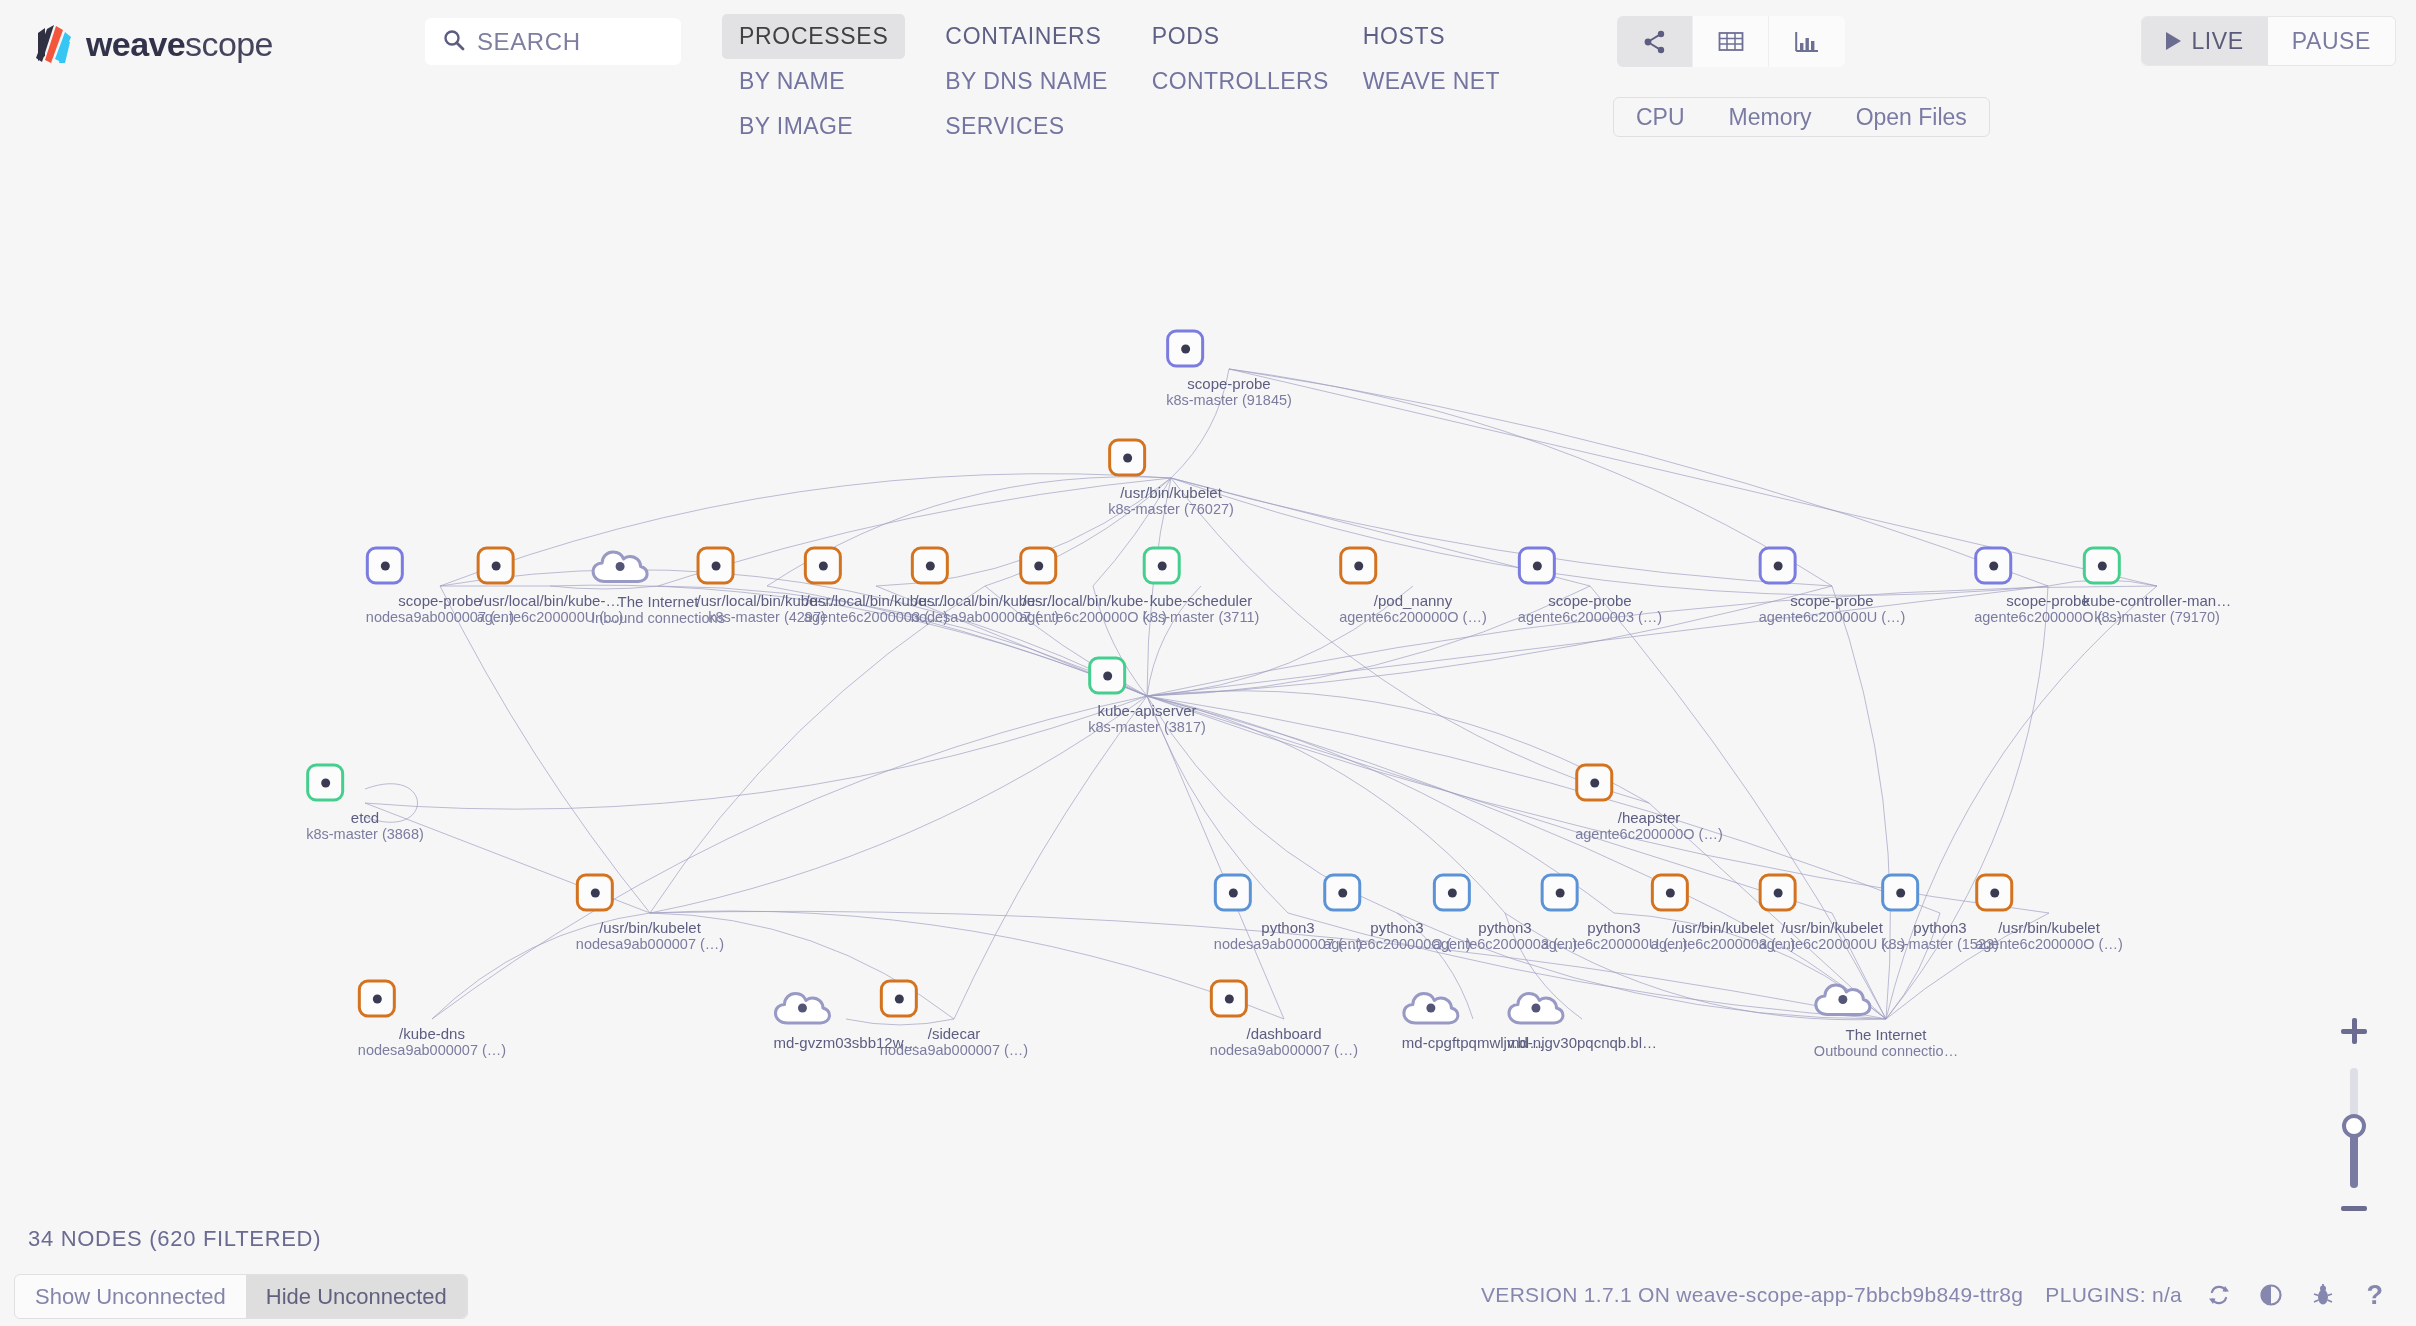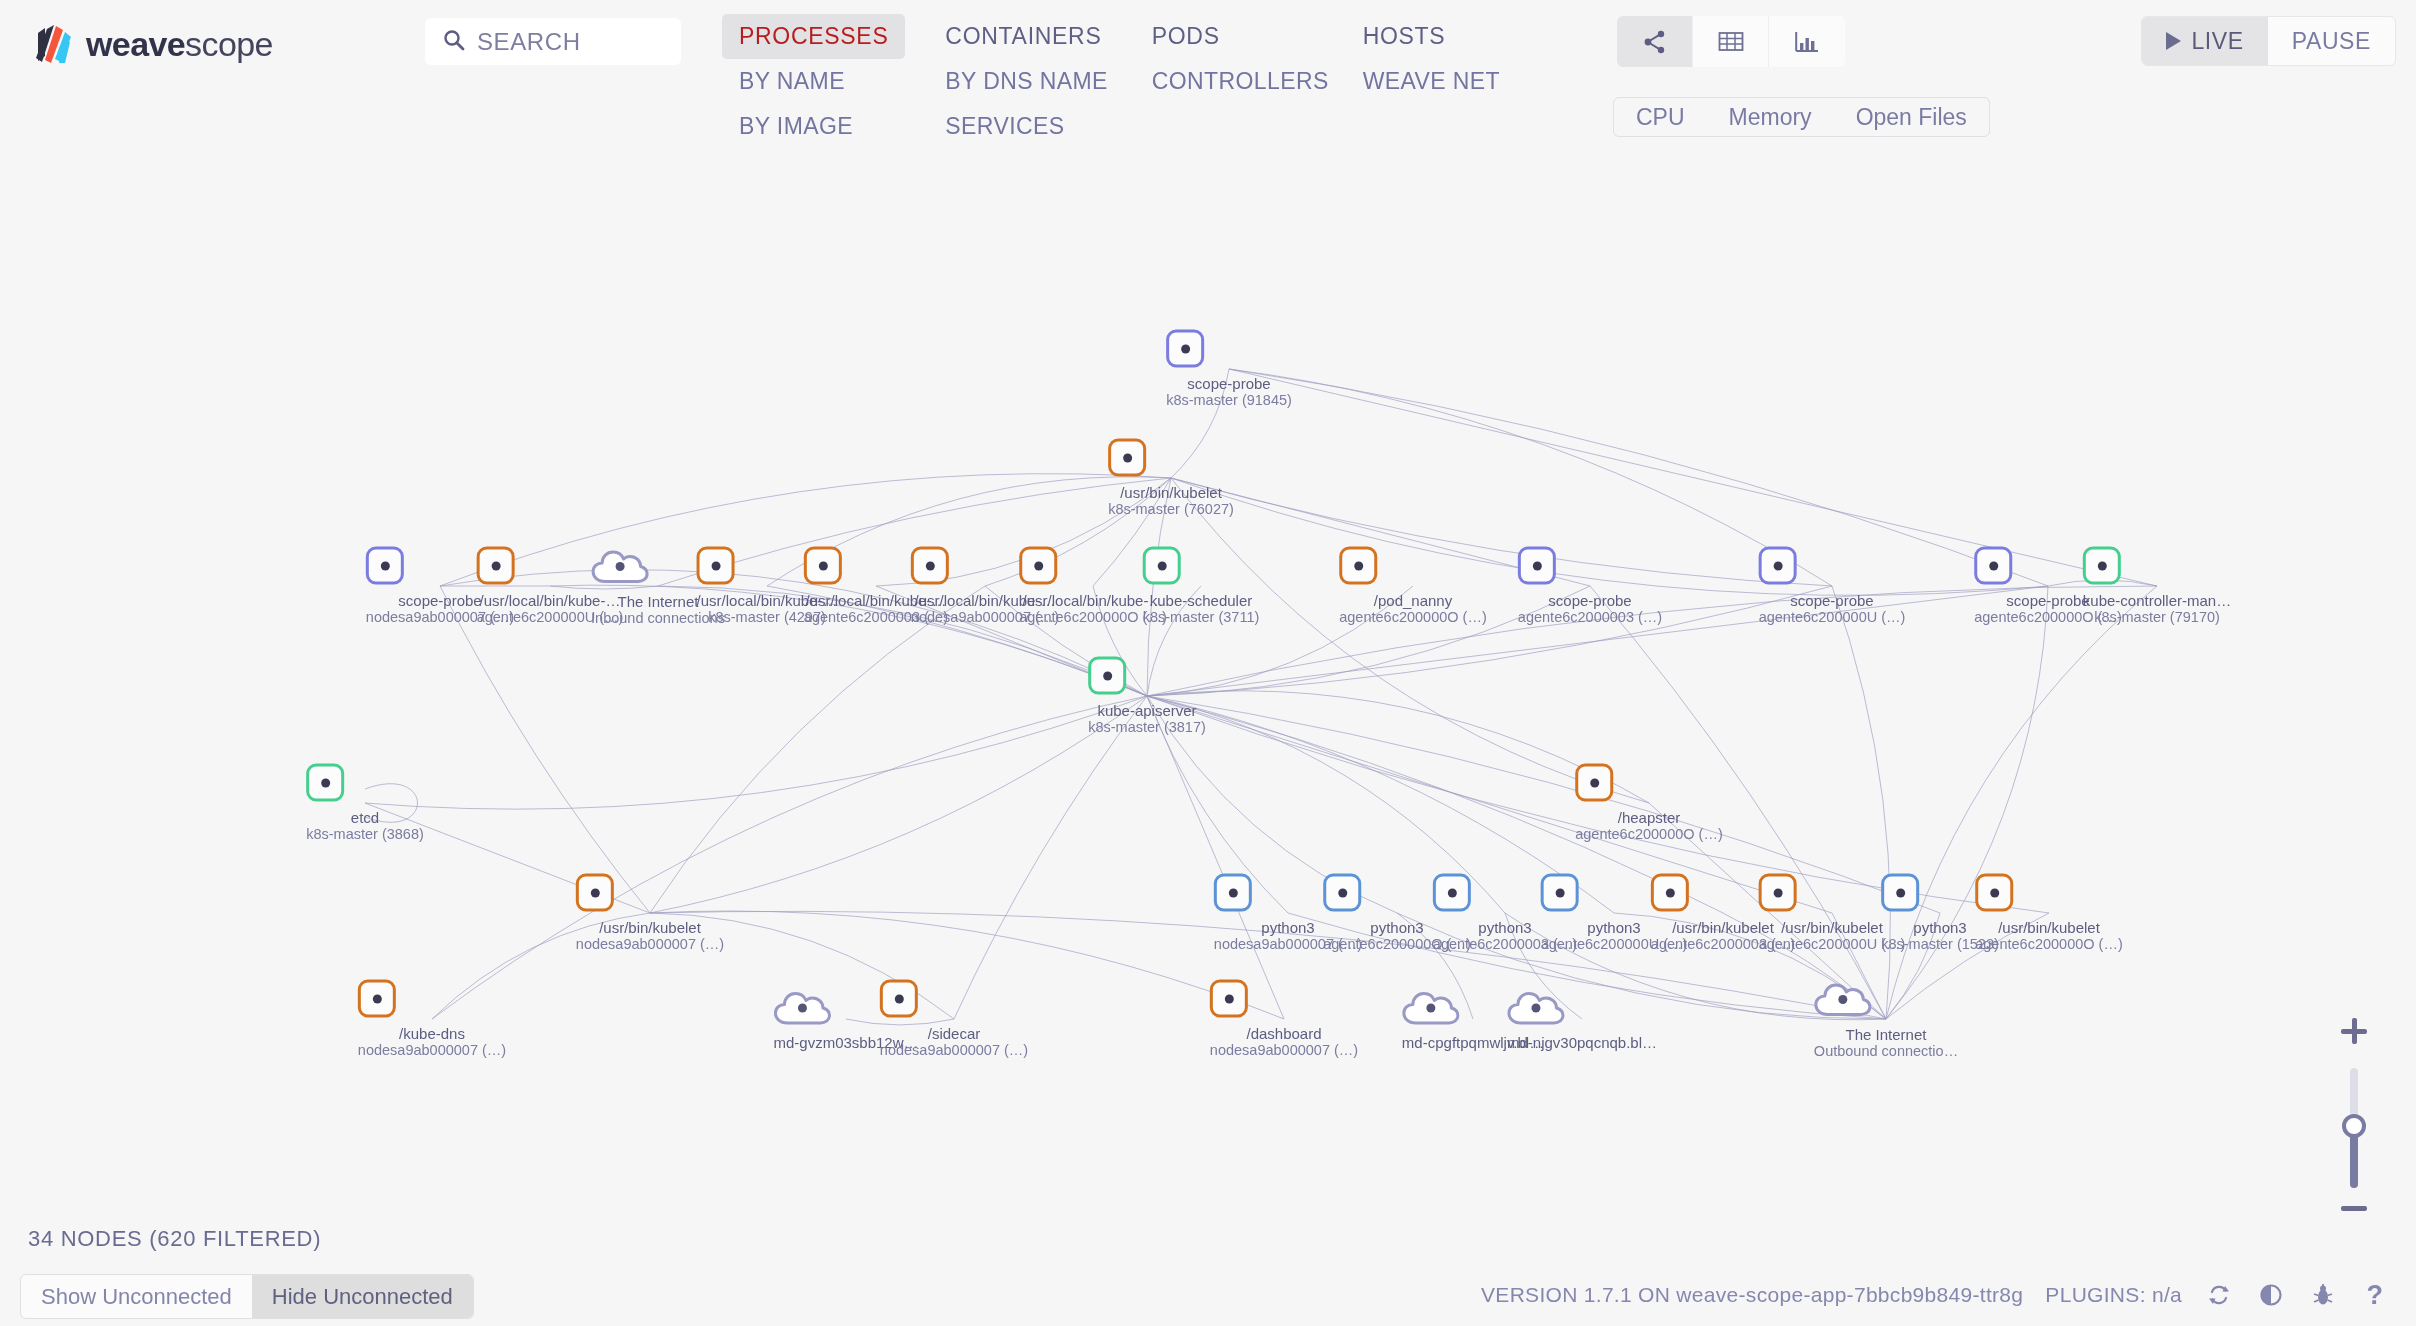--- a/index.html
+++ b/index.html
@@ -31,21 +31,21 @@
   .search-box .q { color: #5c5d80; font-size: 21px; font-weight: 700; line-height: 1; }
   .search-box .ph { color: #7e7fa0; font-size: 24px; letter-spacing: 0.6px; }
 
   .topologies { position: absolute; left: 722px; top: 14px; width: 830px; }
   .topo-row { display: flex; }
   .topo-col { width: 228px; display: flex; flex-direction: column; align-items: flex-start; }
   .topo-main {
     font-size: 23px; letter-spacing: 0.7px; color: #5e5f85;
     padding: 9px 17px; border-radius: 5px; white-space: nowrap;
   }
-  .topo-main.active { background: #e2e2e4; color: #b91c1c; }
+  .topo-main.active { background: #e2e2e4; color: #404040; }
   .topo-sub {
     font-size: 23px; letter-spacing: 0.4px; color: #7374a0;
     padding: 9px 17px; white-space: nowrap;
   }
 
   .viewmode {
     position: absolute; left: 1617px; top: 16px;
     height: 51px; display: flex;
     background: #fbfbfb; border-radius: 6px; overflow: hidden;
   }
@@ -123,21 +123,21 @@
     top: 58px; width: 24px; height: 24px; border-radius: 50%;
     background: #ffffff; border: 4px solid #7a7ba3;
   }
 
   
   #nodecount {
     position: absolute; left: 28px; top: 1226px;
     font-size: 22px; letter-spacing: 0.7px; color: #6a6b91;
   }
   #unconnected {
-    position: absolute; left: 20px; top: 1274px; height: 45px;
+    position: absolute; left: 14px; top: 1274px; height: 45px;
     display: flex; border: 1px solid #e0e0e3; border-radius: 6px; overflow: hidden; background: #fbfbfb;
   }
   .uc-btn { display: flex; align-items: center; padding: 0 20px; font-size: 22px; color: #8485ab; white-space: nowrap; }
   .uc-btn.active { background: #dededf; color: #60617f; }
 
   #footer {
     position: absolute; right: 26px; top: 1280px;
     display: flex; align-items: center; gap: 22px;
     font-size: 21px; color: #8687ae; letter-spacing: 0.3px;
   }

